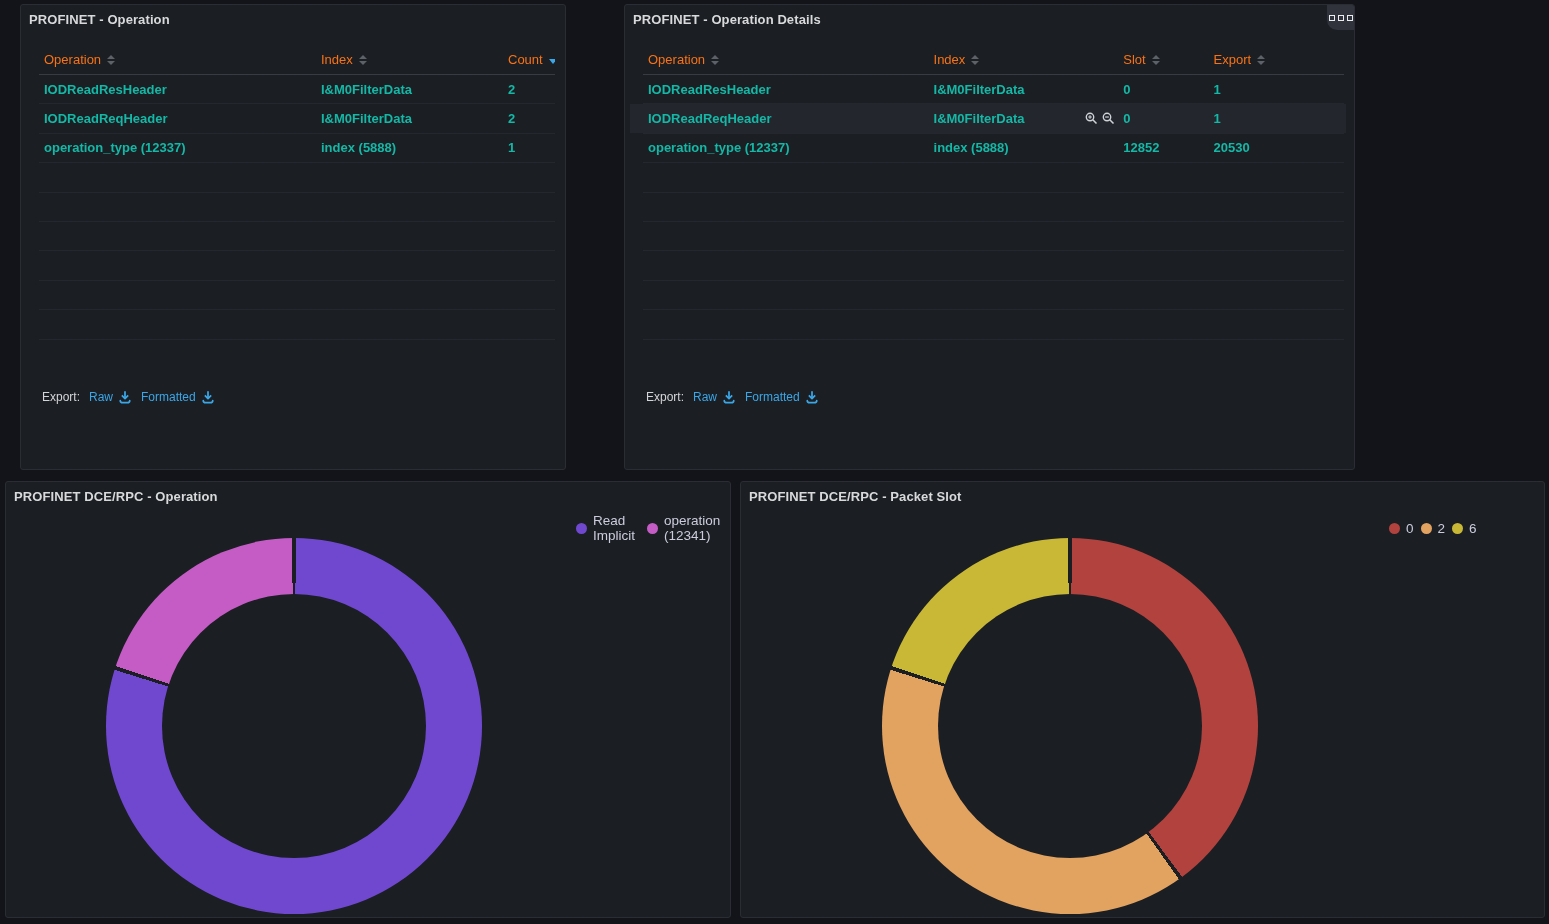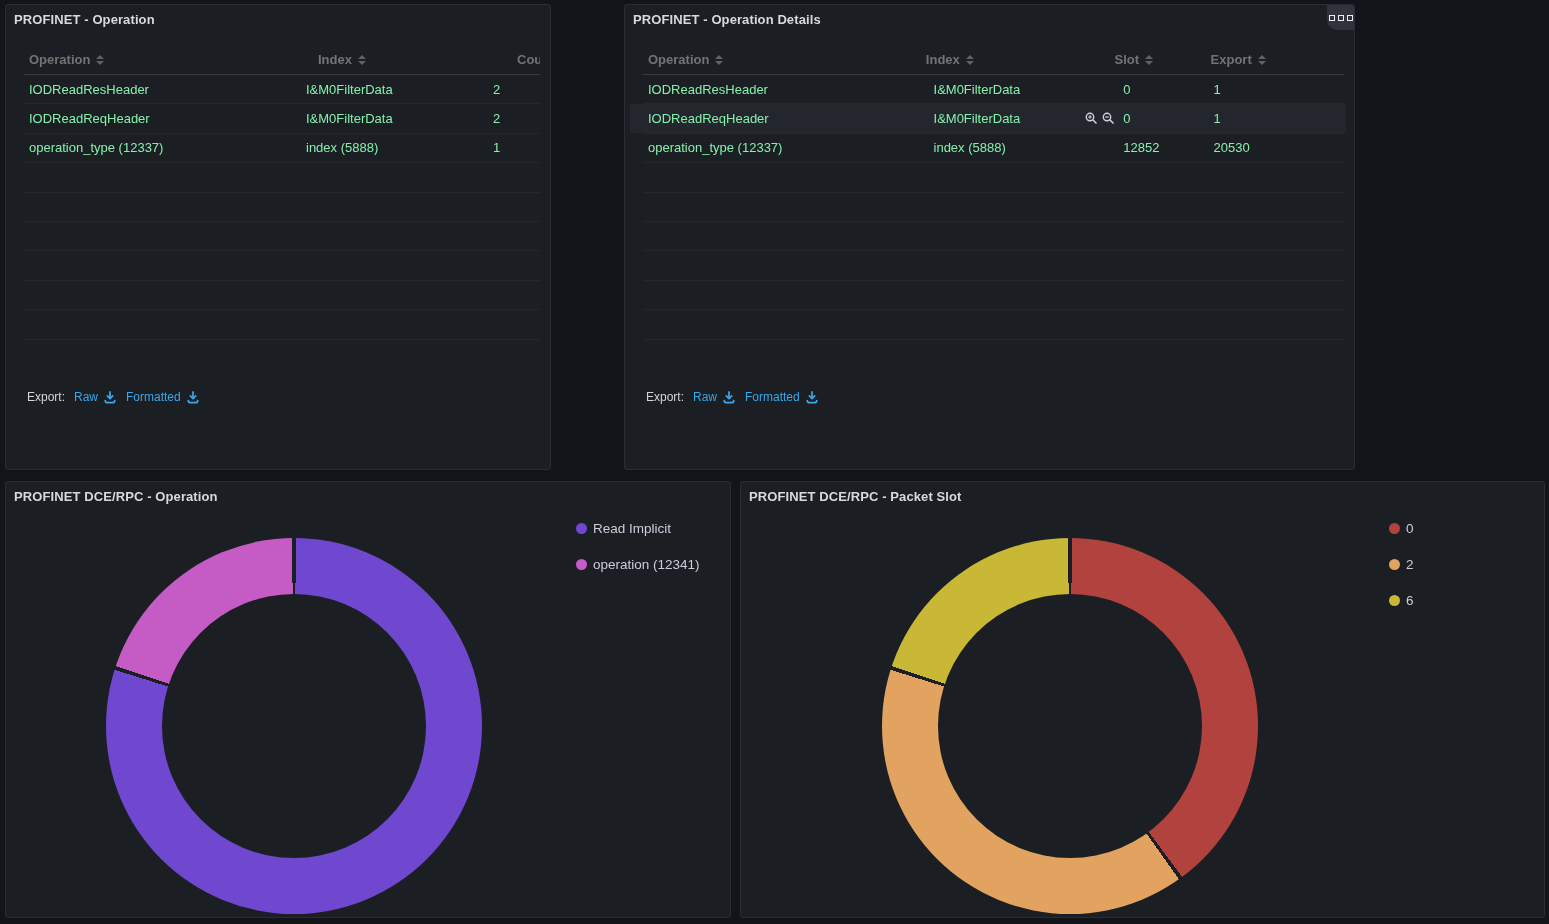--- a/index.html
+++ b/index.html
@@ -5,21 +5,21 @@
   html,body { margin:0; padding:0; background:#131419; }
   .canvas {
     position:relative; width:1549px; height:924px; overflow:hidden;
     background:#131419; font-family:"Liberation Sans", sans-serif;
     font-size:13px; color:#ccccdc; -webkit-font-smoothing:antialiased;
   }
   .panel {
     position:absolute; background:#1b1e23;
     border:1px solid #2a2d33; border-radius:3px; box-sizing:border-box;
   }
-  #p1 { left:5px;   top:4px;   width:546px; height:466px; }
+  #p1 { left:20px;   top:4px;   width:546px; height:466px; }
   #p2 { left:624px; top:4px;   width:731px; height:466px; }
   #p3 { left:5px;   top:481px; width:726px; height:437px; }
   #p4 { left:740px; top:481px; width:805px; height:437px; }
 
   .panel-title {
     position:absolute; top:7px; left:8px; margin:0;
     font-size:13px; font-weight:700; color:#d8d9da; cursor:pointer;
     letter-spacing:.1px; white-space:nowrap;
   }
 
@@ -29,31 +29,31 @@
     background:#30333b; border-radius:0 2px 0 10px;
     display:flex; align-items:center; justify-content:center; gap:3px;
     cursor:pointer;
   }
   .panel-menu i { display:block; width:4px; height:4px; border:1.4px solid #ecedef; background:transparent; }
 
   
   .table { position:absolute; top:40px; left:18px; right:10px; }
   .thead {
     display:flex; align-items:center; height:29px;
-    border-bottom:1px solid #383b42; font-weight:700; color:#737373;gap:12px;
+    border-bottom:1px solid #383b42; font-weight:400; color:#f97316;
   }
   .tr {
     display:flex; align-items:center; height:28.4px;
     border-bottom:1px solid #24272d; position:relative;
   }
   .tr > *, .thead > * { position:relative; z-index:1; }
   .th, .td { overflow:hidden; white-space:nowrap; box-sizing:border-box; }
   .th { cursor:pointer; display:flex; align-items:center; }
   .th:first-child, .td:first-child { padding-left:5px; }
-  .td { color:#86efac; }
+  .td { color:#14b8a6;font-weight:bold; }
 
   
   .t1 .c1 { width:282px; } .t1 .c2 { width:187px; } .t1 .c3 { flex:1; }
   
   .t2 .c1 { width:318px; } .t2 .c2 { width:208px; display:flex; align-items:center; }
   .t2 .c3 { width:99px; }  .t2 .c4 { width:143px; } .t2 .c5 { flex:1; }
 
   .tr.hover { background:transparent; }
   .tr.hover::before {
     content:""; position:absolute; left:-13px; right:-2px; top:0; bottom:0;
@@ -77,21 +77,21 @@
     display:flex; align-items:center; gap:9px; font-size:12px;
   }
   .export-label { color:#d4d5d8; }
   .link {
     color:#3aa7e8; text-decoration:none; cursor:pointer;
     display:inline-flex; align-items:center; gap:5px;
   }
   .link svg { display:block; }
 
   
-  .legend { position:absolute; display:flex; flex-direction:column; gap:20px; }
+  .legend { position:absolute; display:flex; gap:7px; }
   #p3 .legend { top:38px; left:570px; }
   #p4 .legend { top:38px; left:648px; }
   .legend-item { display:flex; align-items:center; gap:6px; height:16px; color:#ccccdc; font-size:13.5px; cursor:pointer; }
   .dot { width:11px; height:11px; border-radius:50%; flex:0 0 auto; }
 
   .donut { position:absolute; width:376px; height:376px; border-radius:50%; cursor:pointer; }
   #p3 .donut { left:100px; top:56px; }
   #p4 .donut { left:141px; top:56px; }
   .donut::after {
     content:""; position:absolute; inset:56px; border-radius:50%; background:#1b1e23;

